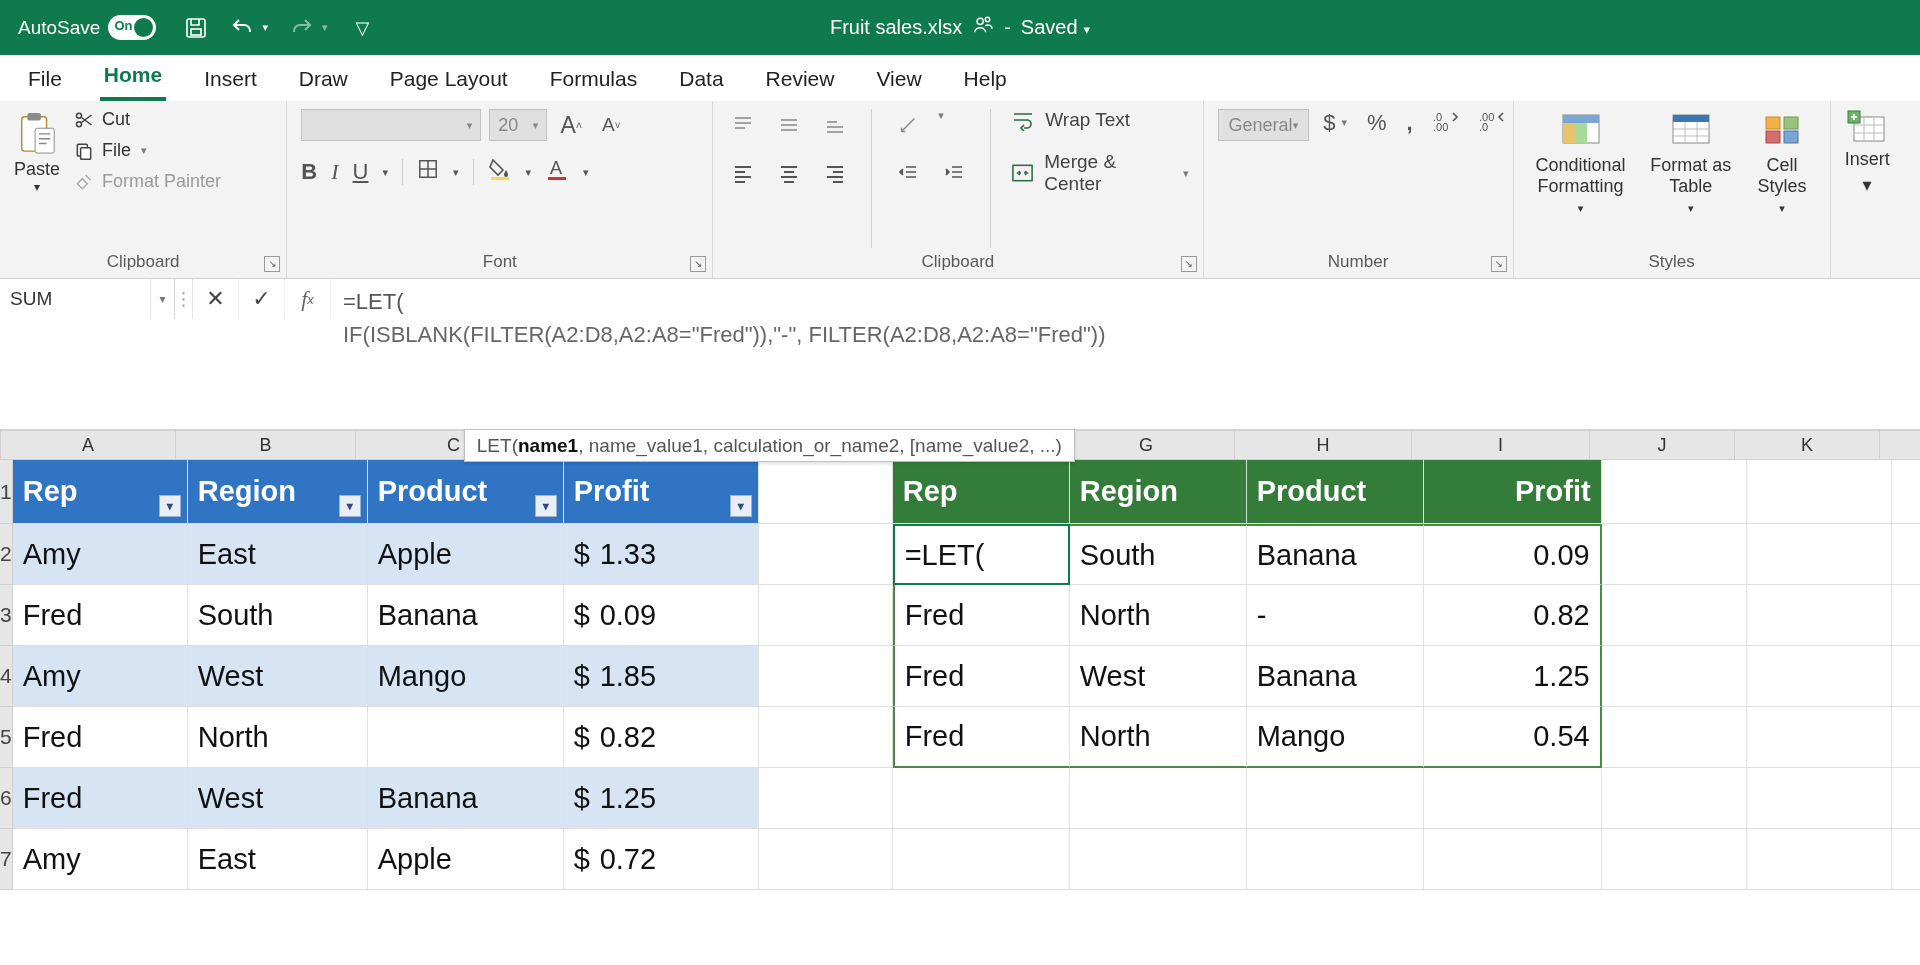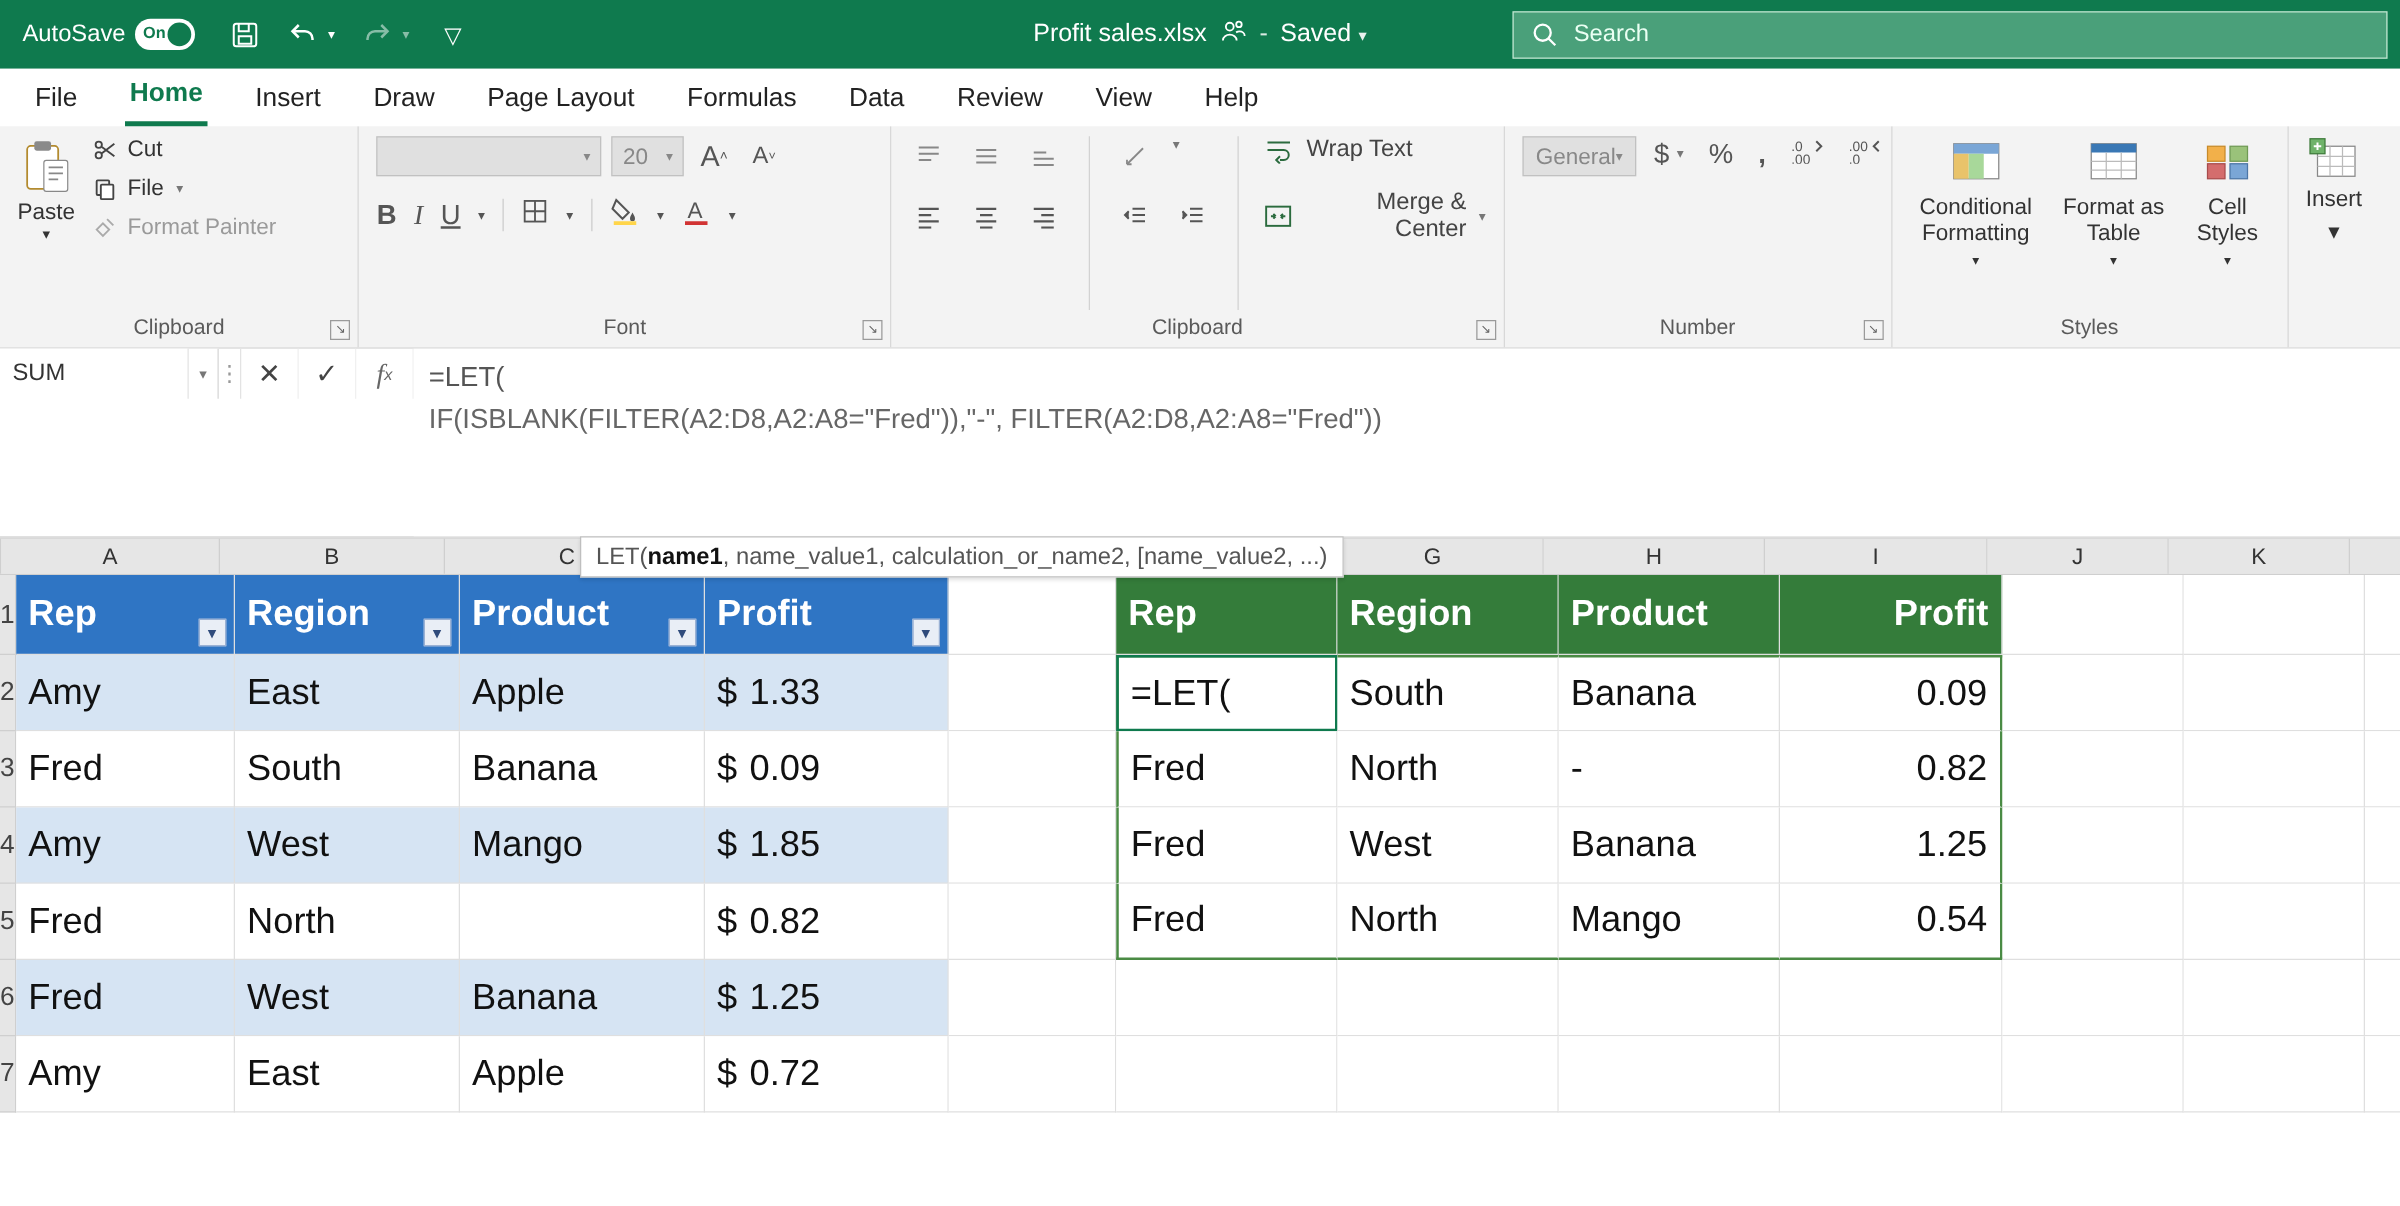--- a/index.html
+++ b/index.html
@@ -47,21 +47,21 @@
   .combo.size { width:58px; }
   .btnsq { width:32px; height:32px; border:1px solid transparent; display:inline-flex; align-items:center; justify-content:center; color:#555; font-size:20px; }
   .font-row2 { display:flex; align-items:center; gap:14px; margin-top:16px; color:#555; font-size:22px; }
   .font-row2 .sdrop { font-size:11px; vertical-align:top; }
 
   .align-col { display:flex; flex-direction:column; gap:16px; }
   .align-row { display:flex; gap:14px; }
   .vline { width:1px; background:#d2d2d2; align-self:stretch; margin:0 6px; }
 
   .wrapmerge { display:flex; flex-direction:column; gap:20px; font-size:19px; color:#444; }
-  .wrapmerge .row { display:flex; align-items:center; gap:10px;text-align:right; }
+  .wrapmerge .row { display:flex; align-items:center; gap:10px; }
   .num-combo { width:270px; height:32px; background:#e0e0e0; border:1px solid #c1c1c1; display:flex; align-items:center; justify-content:space-between; padding:0 10px; color:#888; font-size:18px; }
   .num-row2 { display:flex; align-items:center; gap:20px; font-size:22px; color:#555; }
 
   .styles-body { display:flex; gap:26px; text-align:center; }
   .big-btn { display:flex; flex-direction:column; align-items:center; gap:6px; color:#333; font-size:18px; }
   .big-btn svg { width:44px; height:40px; }
   .big-btn .drop { font-size:11px; }
 
   .insert-col { display:flex; flex-direction:column; align-items:center; gap:4px; color:#333; font-size:18px; }
   .insert-col svg { width:42px; height:36px; }
@@ -141,38 +141,31 @@
     <span class="qglyph" style="opacity:.5">
       <svg viewBox="0 0 24 24" fill="none" stroke="#fff" stroke-width="2">
           <path d="M15 14l5-5-5-5"></path>
           <path d="M20 9H10a6 6 0 00-6 6v1"></path>
         </svg>
     </span>
     <span style="color:#fff;font-size:11px;margin-left:-14px;opacity:.5">▾</span>
     <span style="color:#fff;font-size:18px;margin-left:6px">▽</span>
   </div>
   <div class="center">
-    <span>Profit sales.xlsx</span>
+    <span>Fruit sales.xlsx</span>
     <span>
       <svg width="22" height="22" viewBox="0 0 24 24" fill="none" stroke="#fff" stroke-width="1.6">
           <circle cx="9" cy="8" r="3.4"></circle>
           <path d="M3 20c0-3 3-5 6-5s6 2 6 5"></path>
           <circle cx="17" cy="6" r="2.4"></circle>
           <path d="M14.5 13c1-.6 2-.9 3-.9 2.4 0 4.5 1.6 4.5 4"></path>
         </svg>
     </span>
     <span class="sep">-</span>
     <span class="saved-drop">Saved</span>
-  </div>
-  <div class="search">
-    <svg width="22" height="22" viewBox="0 0 24 24" fill="none" stroke="#fff" stroke-width="2">
-        <circle cx="10" cy="10" r="7"></circle>
-        <path d="M21 21l-6-6"></path>
-      </svg>
-    <input placeholder="Search" style="">
   </div>
 </div>
 
 <div class="tabs">
   <div class="tab">File</div>
   <div class="tab active">Home</div>
   <div class="tab">Insert</div>
   <div class="tab">Draw</div>
   <div class="tab">Page Layout</div>
   <div class="tab">Formulas</div>

